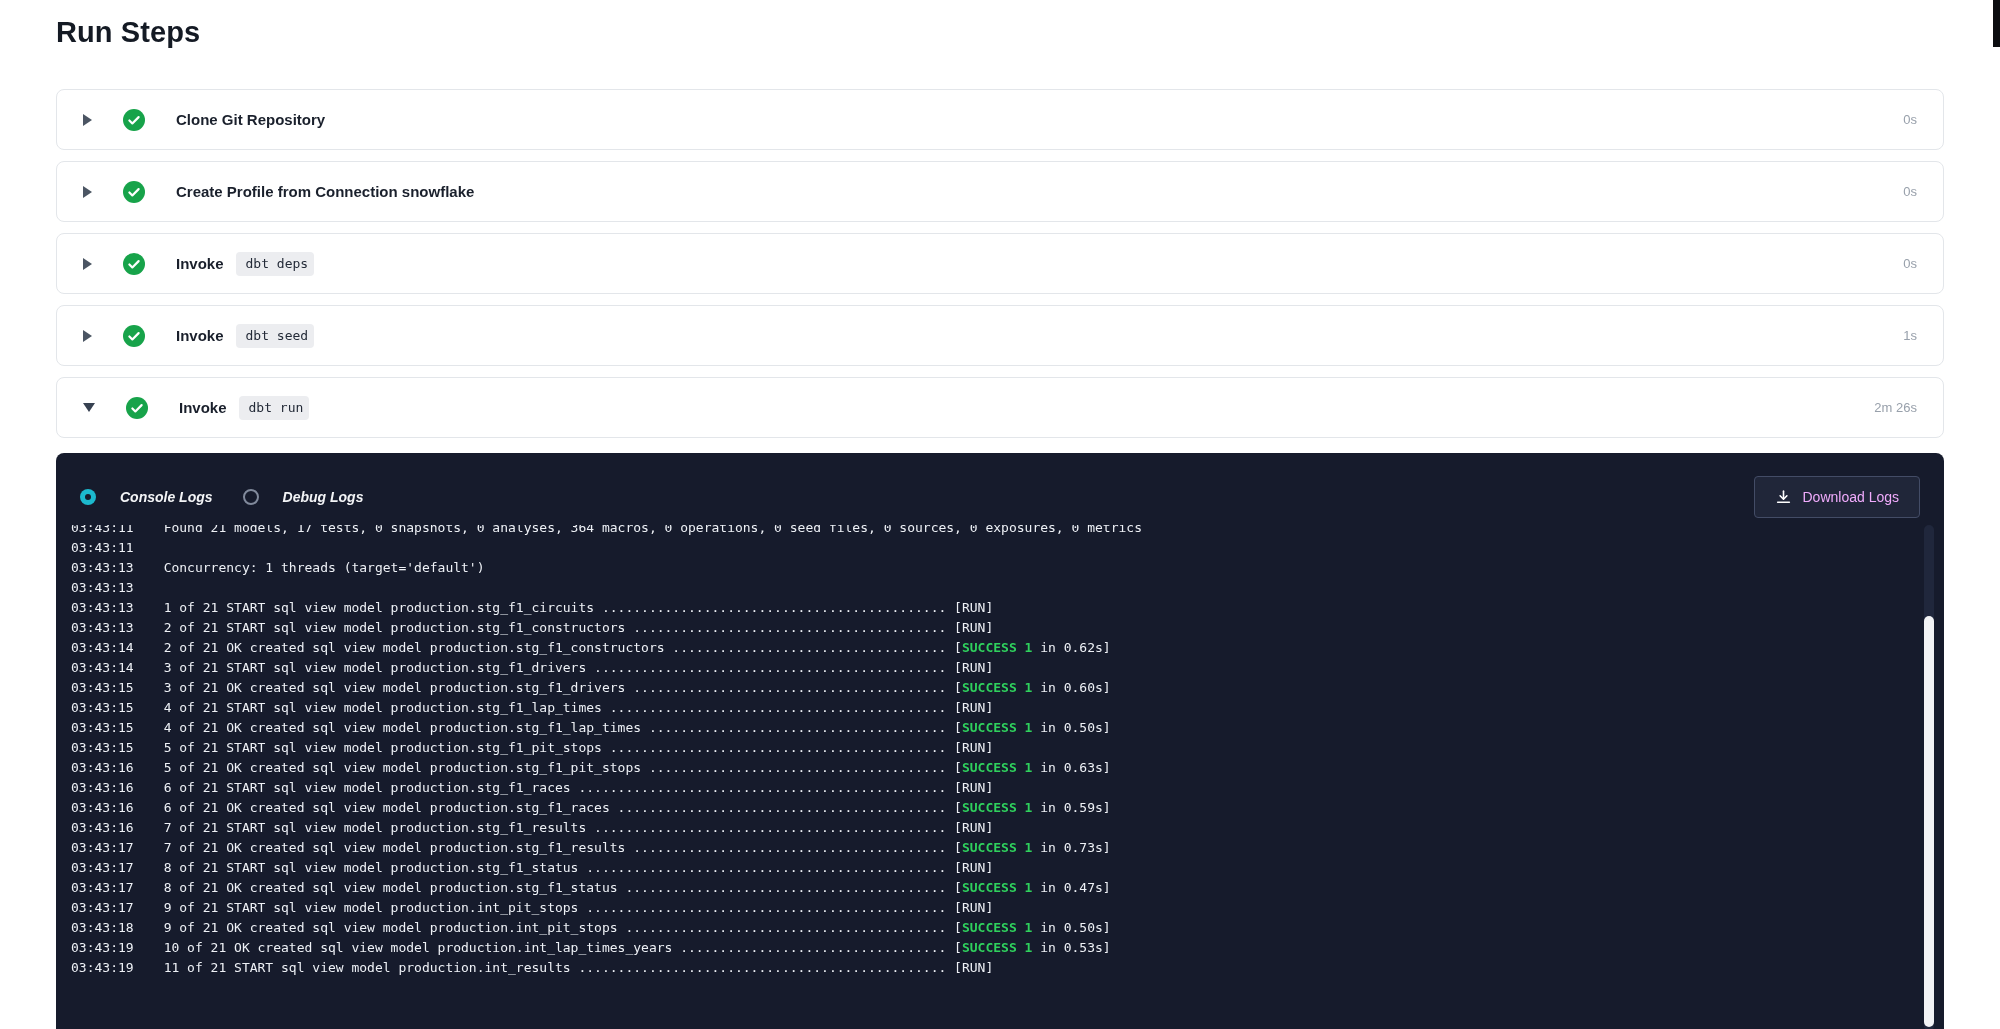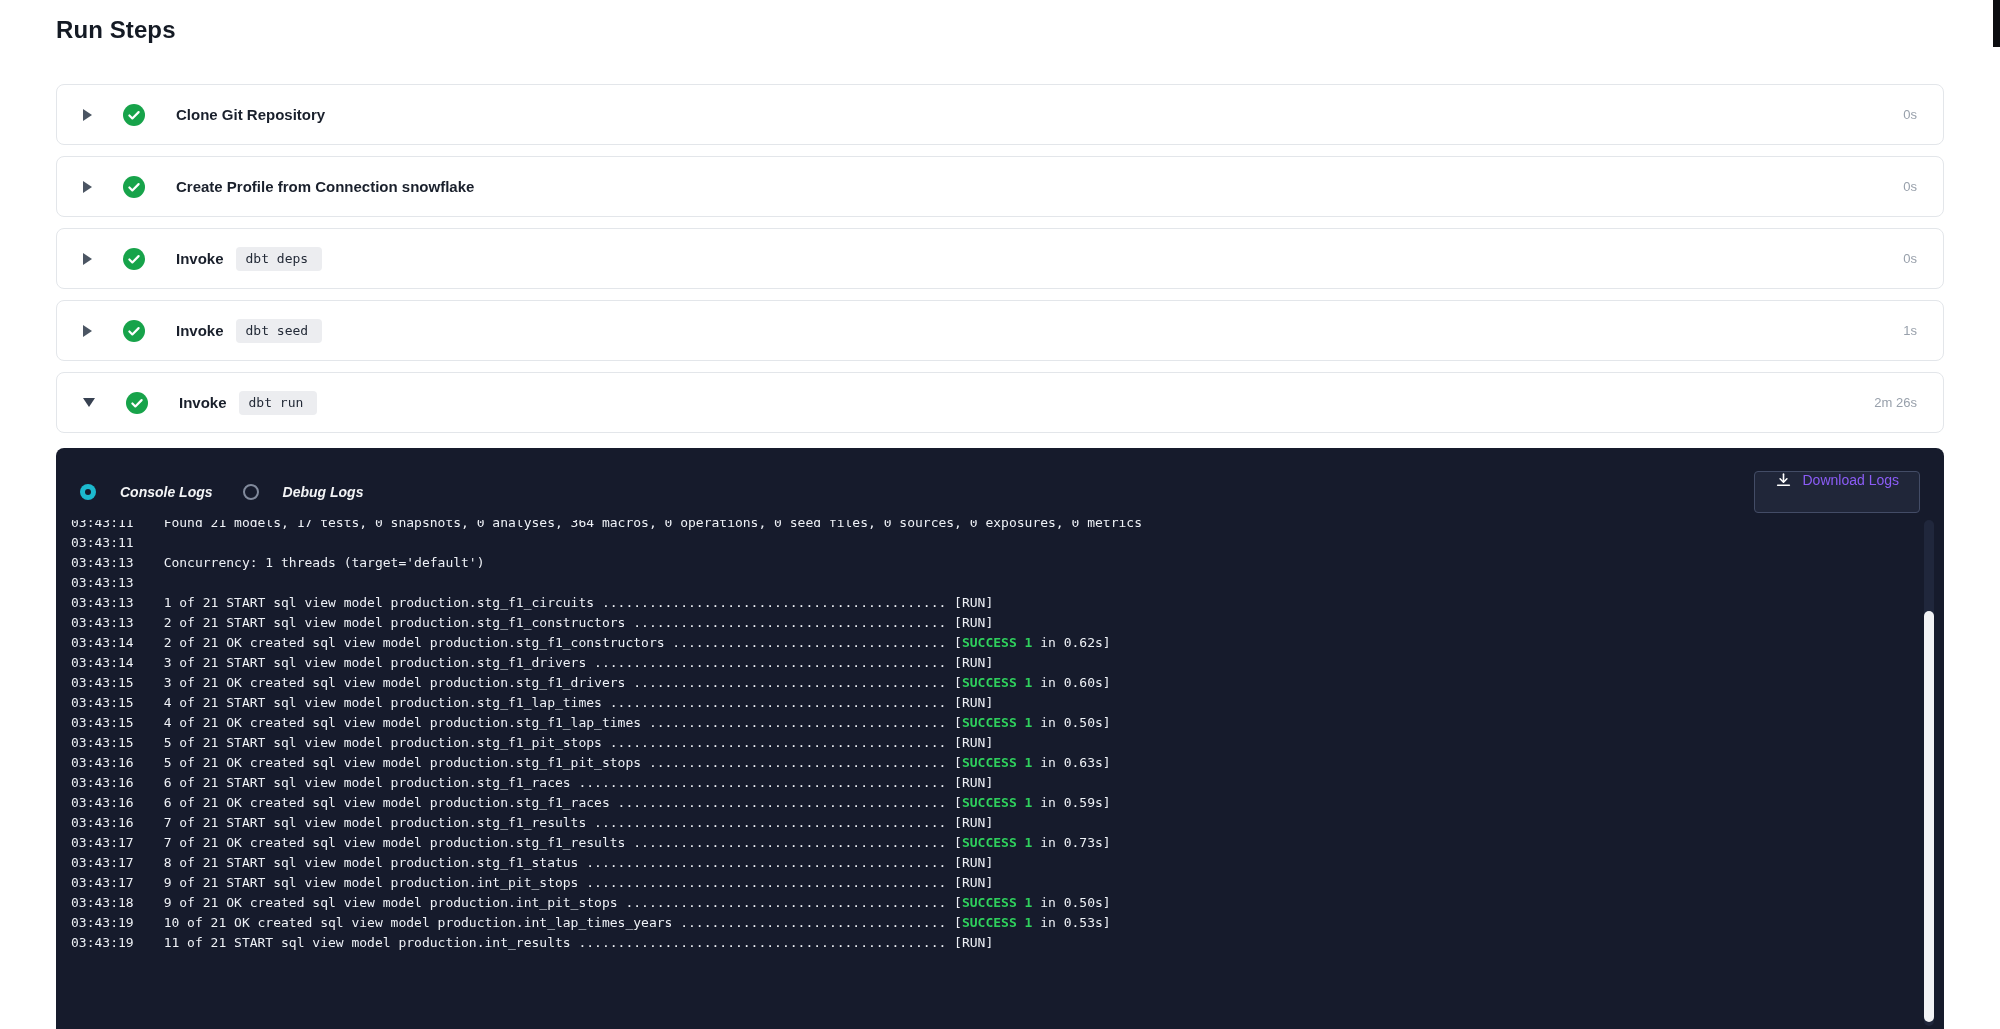--- a/index.html
+++ b/index.html
@@ -14,34 +14,34 @@
   html,body{margin:0;padding:0;}
   body{
     width:2000px;height:1029px;overflow:hidden;position:relative;
     background:#ffffff;
     font-family:"Liberation Sans", sans-serif;
     color:#1a202c;
   }
   .page{padding:0 56px;}
   .page-title{
     margin:16px 0 0 0;
-    font-size:24px;font-weight:700;color:#141a24;letter-spacing:.1px;
+    font-size:29px;font-weight:700;color:#141a24;letter-spacing:.1px;
   }
   .steps{margin-top:40px;display:flex;flex-direction:column;gap:11px;}
   .step-card{
     height:61px;background:#fff;border:1px solid #e3e6ea;border-radius:8px;
     display:flex;align-items:center;padding:0 26px;
   }
   .chevron{width:12px;display:inline-block;flex:0 0 auto;}
   .chevron.right{width:0;height:0;border-top:6px solid transparent;border-bottom:6px solid transparent;border-left:9px solid #4b5563;margin-right:3px;}
   .chevron.down{width:0;height:0;border-left:6px solid transparent;border-right:6px solid transparent;border-top:9px solid #374151;margin-right:3px;}
   .check{margin-left:28px;display:inline-flex;flex:0 0 auto;}
   .step-label{margin-left:31px;font-size:15px;font-weight:700;color:#1a202c;}
   .step-code{
-    margin-left:12px;padding:4px 14px 5px 10px;background:#ecedf0;border-radius:4px;
+    margin-left:12px;padding:4px 6px 5px 10px;background:#ecedf0;border-radius:4px;
     font-family:"DejaVu Sans Mono", monospace;font-size:13px;color:#242b38;
   }
   .duration{margin-left:auto;font-size:13px;color:var(--duration-text);}
   
   .console{
     margin-top:4px;height:588px;background:var(--console-bg);border-radius:8px;
     position:relative;overflow:hidden;
   }
   .console-toolbar{
     display:flex;align-items:center;padding:23px 24px 0 24px;height:65px;
@@ -49,22 +49,22 @@
   .radio-group{display:inline-flex;align-items:flex-end;column-gap:24px;margin-right:30px;cursor:pointer;font-style:italic;}
   .radio{width:16px;height:16px;border-radius:50%;flex:0 0 auto;position:relative;}
   .radio.selected{background:var(--accent);}
   .radio.selected::after{
     content:"";position:absolute;width:6px;height:6px;border-radius:50%;
     background:var(--console-bg);top:5px;left:5px;
   }
   .radio.unselected{border:2px solid #818a9c;background:transparent;}
   .radio-label{font-size:14px;font-weight:700;color:#f3f4f6;}
   .download-btn{
-    margin-left:auto;height:42px;padding:0 20px;display:inline-flex;align-items:flex-start;column-gap:10px;
-    background:#202639;border:1px solid #434C66;border-radius:4px;color:#8b5cf6;
+    margin-left:auto;height:42px;padding:0 20px;display:inline-flex;align-items:center;column-gap:10px;
+    background:#202639;border:1px solid #434C66;border-radius:4px;color:#f0abfc;
     font-family:"Liberation Sans", sans-serif;font-size:14px;font-weight:500;cursor:pointer;
   }
   .log-area{
     position:absolute;top:72px;left:0;right:0;bottom:8px;overflow:hidden;
     padding-left:15px;
   }
   .log-lines{margin-top:-7px;}
   .log-line{
     white-space:pre;font-family:"DejaVu Sans Mono", monospace;
     font-size:13px;line-height:20px;color:var(--log-text);
@@ -187,20 +187,21 @@
             <div class="log-line"><span class="log-time">03:43:15</span><span class="log-msg">3 of 21 OK created sql view model production.stg_f1_drivers ........................................</span><span class="log-msg"> [</span><span class="log-success">SUCCESS 1</span><span class="log-msg"> in 0.60s]</span></div>
             <div class="log-line"><span class="log-time">03:43:15</span><span class="log-msg">4 of 21 START sql view model production.stg_f1_lap_times ...........................................</span><span class="log-msg"> [RUN]</span></div>
             <div class="log-line"><span class="log-time">03:43:15</span><span class="log-msg">4 of 21 OK created sql view model production.stg_f1_lap_times ......................................</span><span class="log-msg"> [</span><span class="log-success">SUCCESS 1</span><span class="log-msg"> in 0.50s]</span></div>
             <div class="log-line"><span class="log-time">03:43:15</span><span class="log-msg">5 of 21 START sql view model production.stg_f1_pit_stops ...........................................</span><span class="log-msg"> [RUN]</span></div>
             <div class="log-line"><span class="log-time">03:43:16</span><span class="log-msg">5 of 21 OK created sql view model production.stg_f1_pit_stops ......................................</span><span class="log-msg"> [</span><span class="log-success">SUCCESS 1</span><span class="log-msg"> in 0.63s]</span></div>
             <div class="log-line"><span class="log-time">03:43:16</span><span class="log-msg">6 of 21 START sql view model production.stg_f1_races ...............................................</span><span class="log-msg"> [RUN]</span></div>
             <div class="log-line"><span class="log-time">03:43:16</span><span class="log-msg">6 of 21 OK created sql view model production.stg_f1_races ..........................................</span><span class="log-msg"> [</span><span class="log-success">SUCCESS 1</span><span class="log-msg"> in 0.59s]</span></div>
             <div class="log-line"><span class="log-time">03:43:16</span><span class="log-msg">7 of 21 START sql view model production.stg_f1_results .............................................</span><span class="log-msg"> [RUN]</span></div>
             <div class="log-line"><span class="log-time">03:43:17</span><span class="log-msg">7 of 21 OK created sql view model production.stg_f1_results ........................................</span><span class="log-msg"> [</span><span class="log-success">SUCCESS 1</span><span class="log-msg"> in 0.73s]</span></div>
             <div class="log-line"><span class="log-time">03:43:17</span><span class="log-msg">8 of 21 START sql view model production.stg_f1_status ..............................................</span><span class="log-msg"> [RUN]</span></div>
+            <div class="log-line"><span class="log-time">03:43:17</span><span class="log-msg">8 of 21 OK created sql view model production.stg_f1_status .........................................</span><span class="log-msg"> [</span><span class="log-success">SUCCESS 1</span><span class="log-msg"> in 0.47s]</span></div>
             <div class="log-line"><span class="log-time">03:43:17</span><span class="log-msg">9 of 21 START sql view model production.int_pit_stops ..............................................</span><span class="log-msg"> [RUN]</span></div>
             <div class="log-line"><span class="log-time">03:43:18</span><span class="log-msg">9 of 21 OK created sql view model production.int_pit_stops .........................................</span><span class="log-msg"> [</span><span class="log-success">SUCCESS 1</span><span class="log-msg"> in 0.50s]</span></div>
             <div class="log-line"><span class="log-time">03:43:19</span><span class="log-msg">10 of 21 OK created sql view model production.int_lap_times_years ..................................</span><span class="log-msg"> [</span><span class="log-success">SUCCESS 1</span><span class="log-msg"> in 0.53s]</span></div>
             <div class="log-line"><span class="log-time">03:43:19</span><span class="log-msg">11 of 21 START sql view model production.int_results ...............................................</span><span class="log-msg"> [RUN]</span></div>
           </div>
       </div>
       <div class="sb-track">
         <div class="sb-thumb"></div>
       </div>
     </div>

